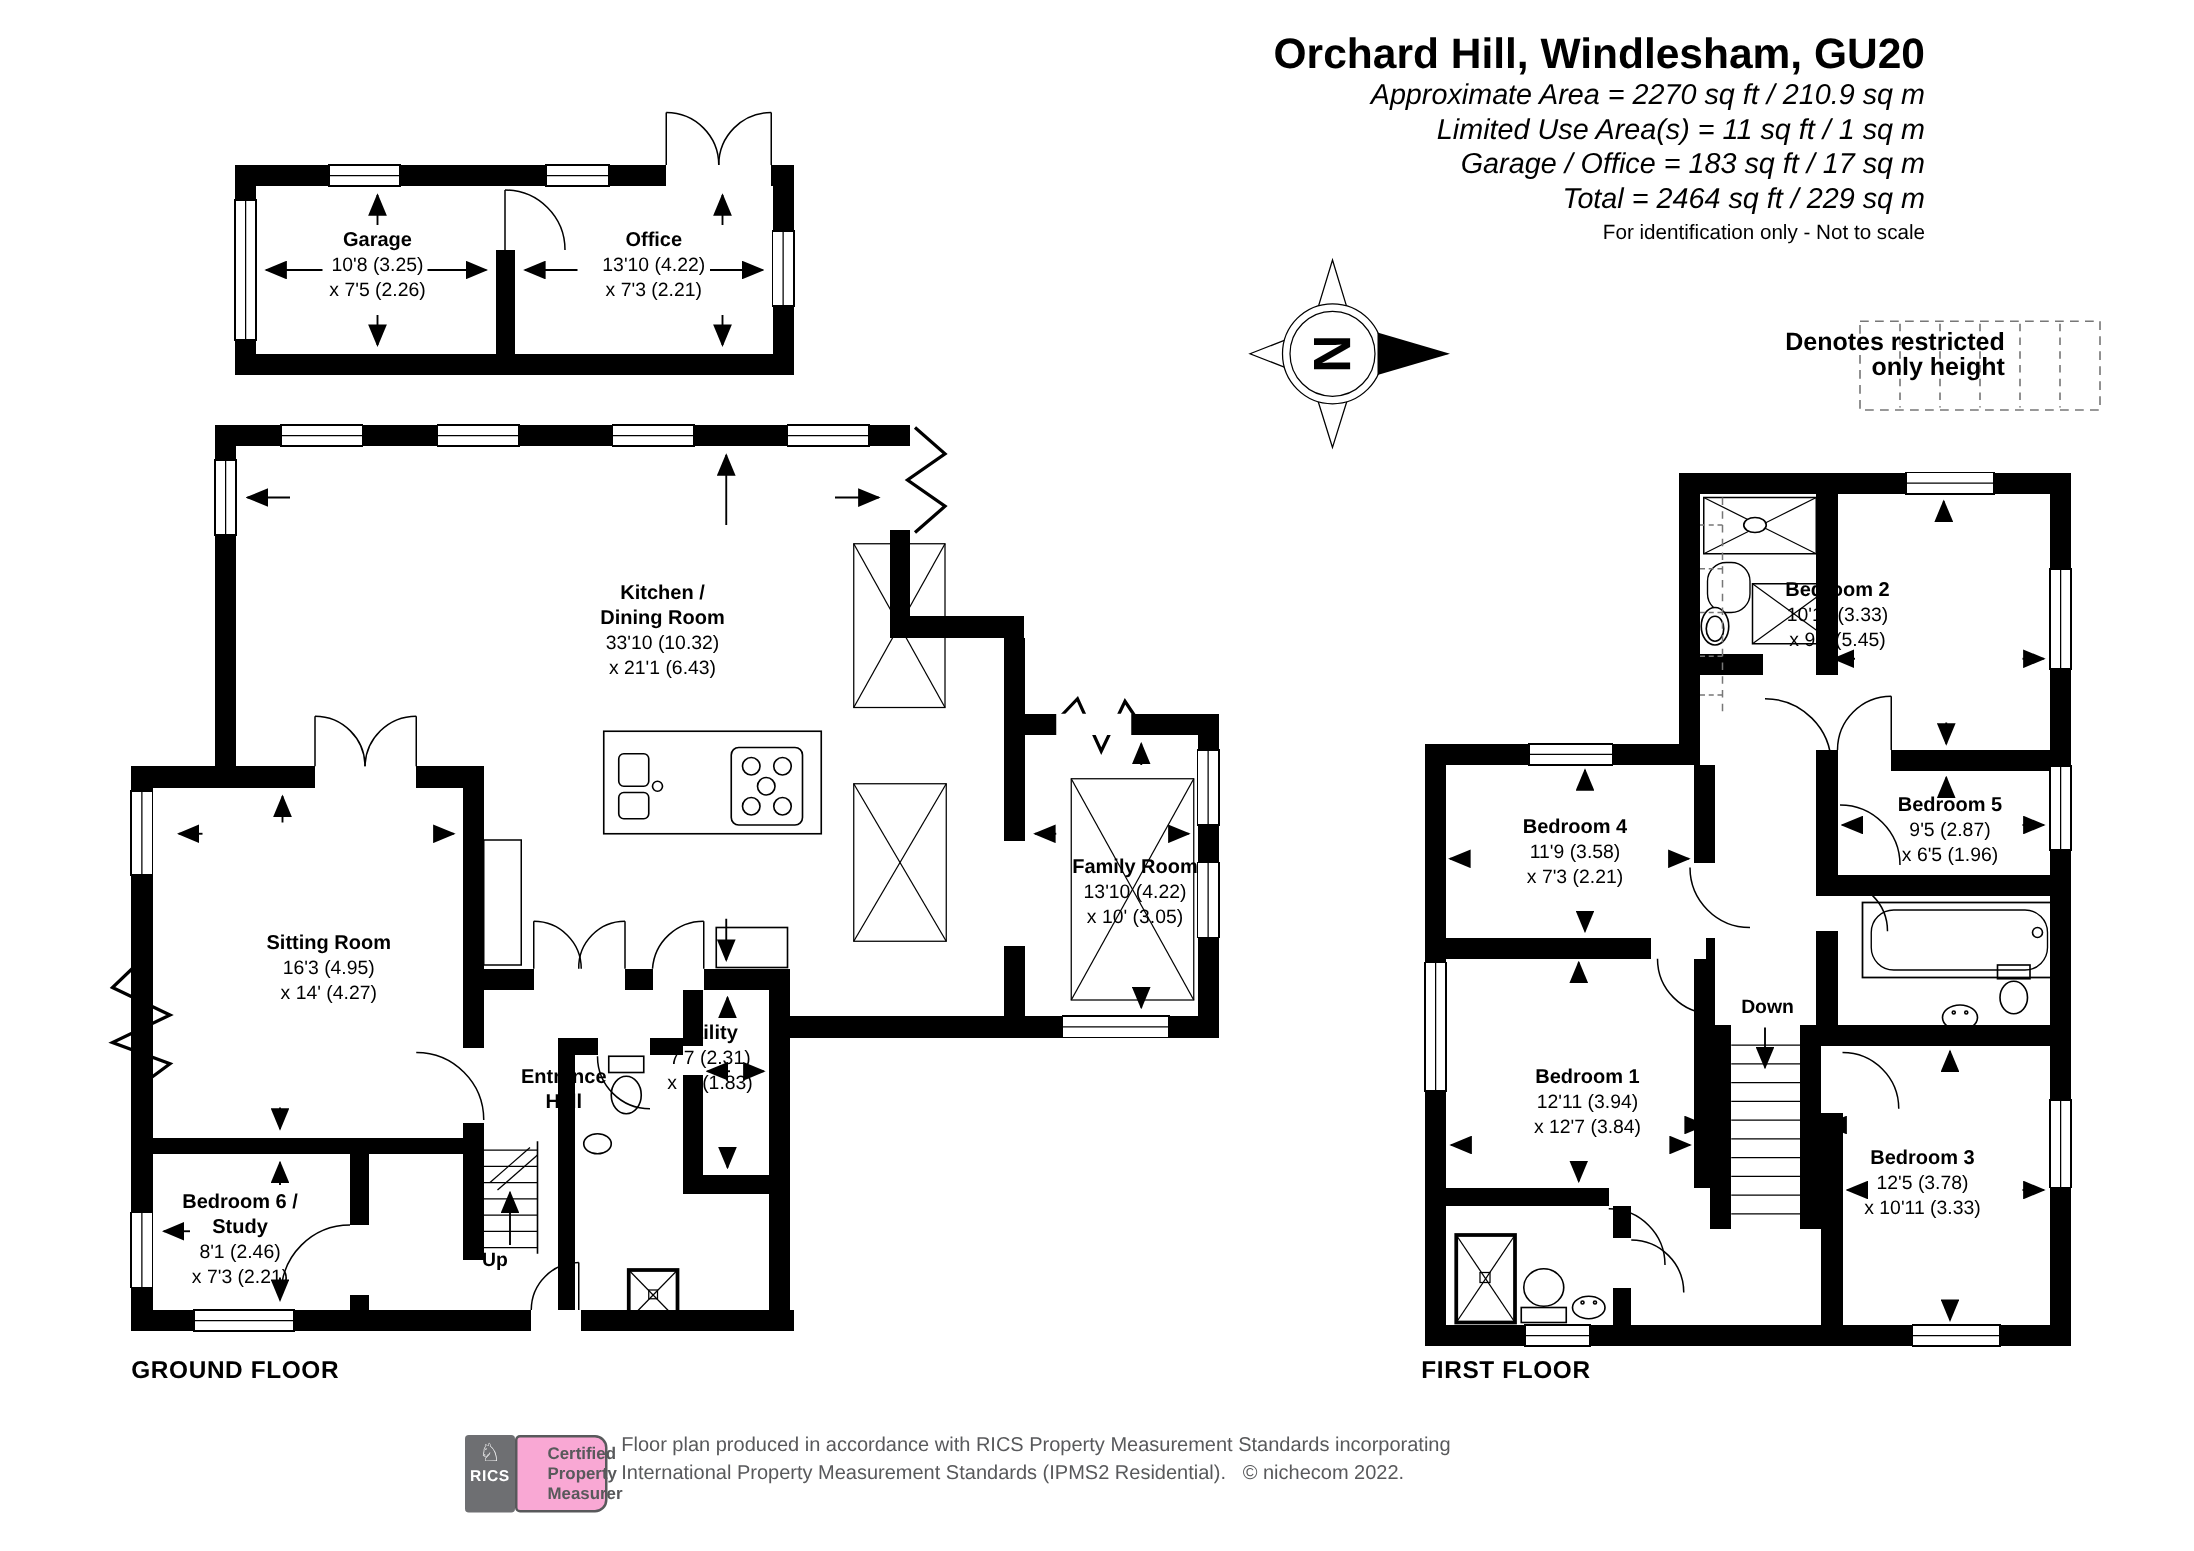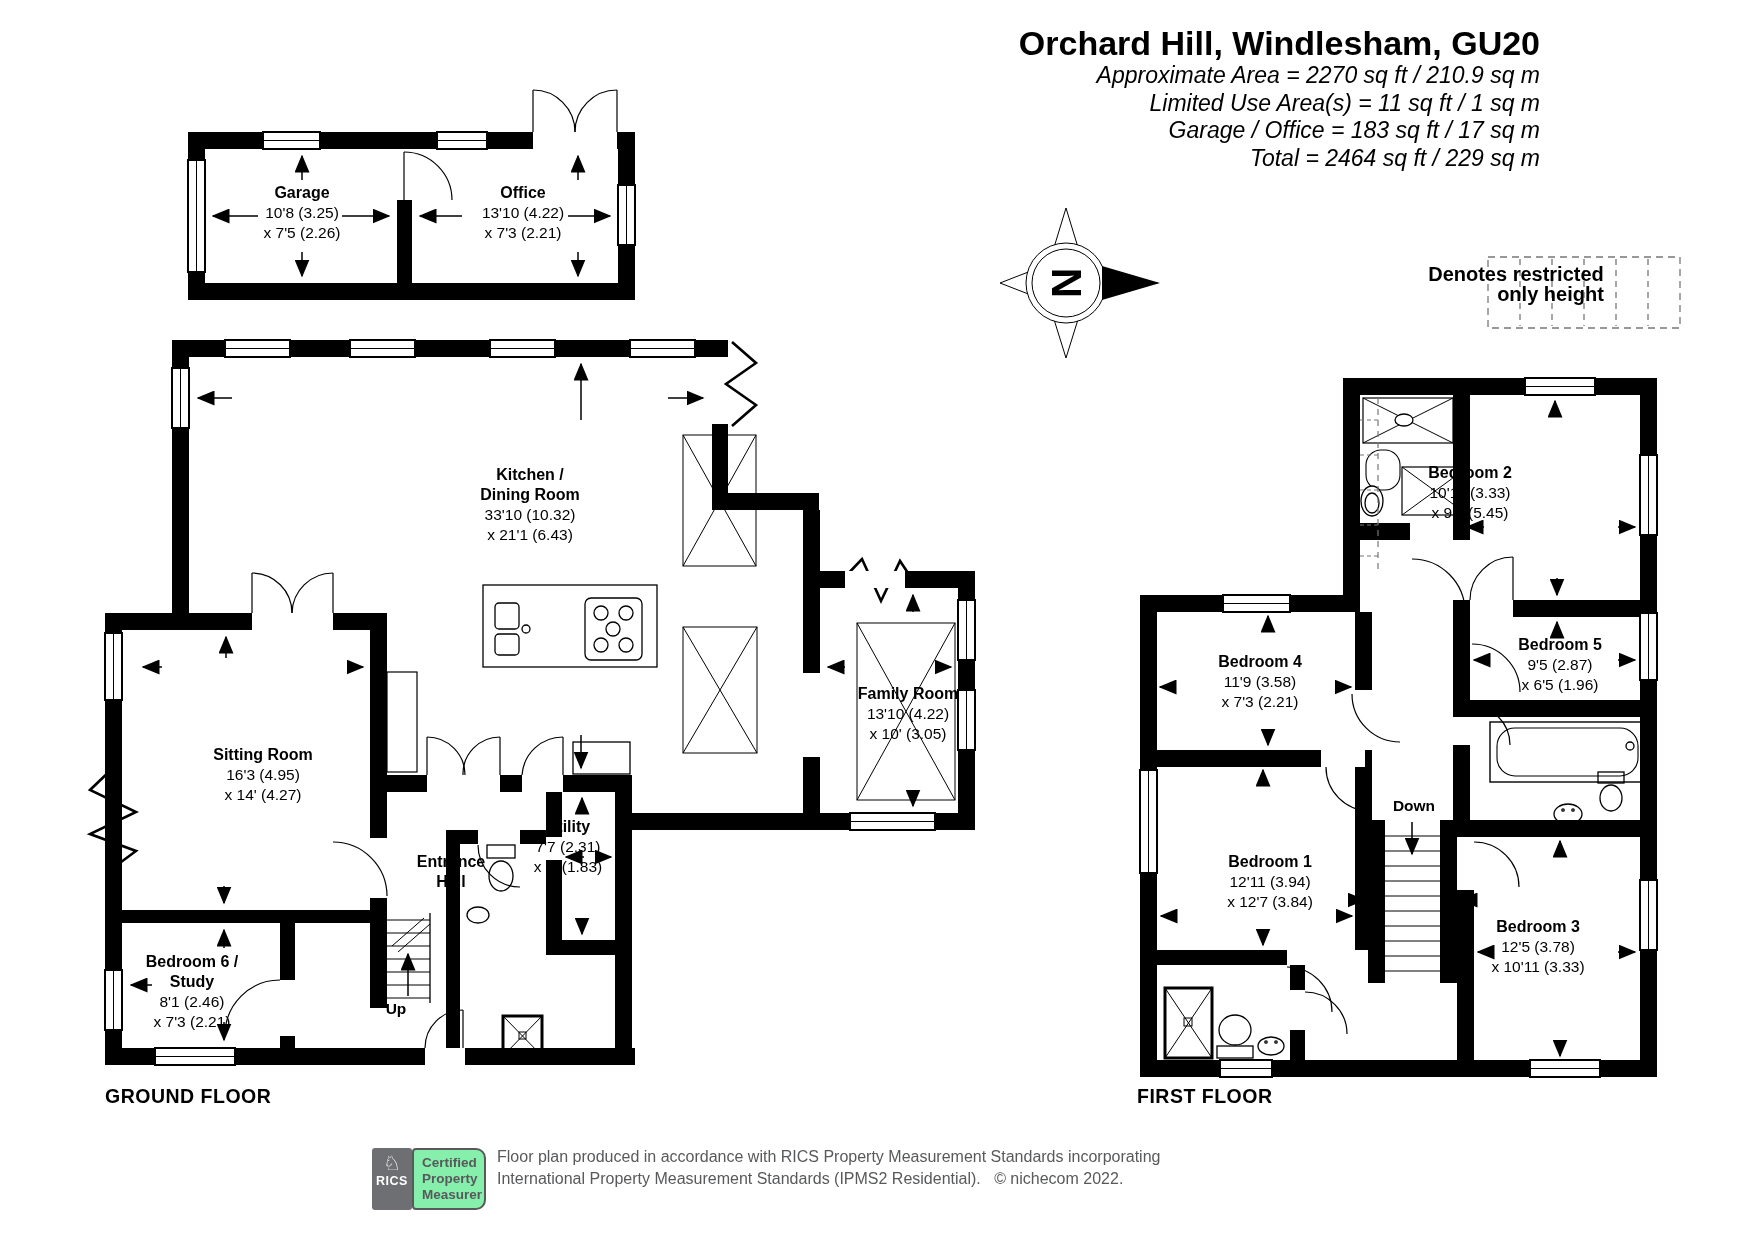--- a/index.html
+++ b/index.html
@@ -13,21 +13,21 @@
   .stair-label{position:absolute;transform:translateX(-50%);font-weight:bold;font-size:15.5px;}
   .floor-label{position:absolute;font-weight:bold;font-size:19.5px;letter-spacing:.5px;}
   #title-block{position:absolute;right:215px;top:24px;text-align:right;}
   #title-block .t{font-size:34px;font-weight:bold;line-height:38px;}
   #title-block .a{font-size:23px;line-height:27.5px;font-style:italic;}
   #title-block .d{font-size:16.5px;margin-top:5px;}
   #legend-text{position:absolute;left:1516px;top:264px;transform:translateX(-50%);
       text-align:right;font-weight:bold;font-size:20px;line-height:20px;white-space:nowrap;}
   #footer{position:absolute;left:372px;top:1144px;}
   .badge{position:absolute;left:40px;top:4px;width:74px;height:62px;border:2.5px solid #58595b;
-      border-radius:4px 10px 10px 4px;background:#86efac;padding:5px 0 0 8px;box-sizing:border-box;}
+      border-radius:4px 10px 10px 4px;background:#f9a8d4;padding:5px 0 0 24px;box-sizing:border-box;}
   .badge div{font-weight:bold;font-size:13.5px;line-height:16px;color:#58595b;}
   .ricsbox{position:absolute;left:0;top:4px;width:40px;height:62px;background:#6e6f72;border-radius:3px;}
   .ricsbox .lion{color:#fff;font-size:20px;text-align:center;margin-top:4px;line-height:22px;}
   .ricsbox .r{color:#fff;font-weight:bold;font-size:12.5px;text-align:center;letter-spacing:.5px;}
   .ftext{position:absolute;left:125px;top:2px;width:640px;}
   .ftext div{font-size:16px;line-height:22px;color:#58595b;white-space:pre;}
 </style>
 </head>
 <body>
 
@@ -391,20 +391,21 @@
     <line x1="1648" y1="259" x2="1648" y2="326" stroke-dasharray="6,5"></line>
   </g>
 </svg>
 
 <div id="title-block">
   <div class="t">Orchard Hill, Windlesham, GU20</div>
   <div class="a">Approximate Area = 2270 sq ft / 210.9 sq m</div>
   <div class="a">Limited Use Area(s) = 11 sq ft / 1 sq m</div>
   <div class="a">Garage / Office = 183 sq ft / 17 sq m</div>
   <div class="a">Total = 2464 sq ft / 229 sq m</div>
+  <div class="d">For identification only - Not to scale</div>
 </div>
 
 <div id="legend-text">
   <span>Denotes restricted</span><br>
   <span>only height</span>
 </div>
 
 <div class="room-label" style="left:302px;top:183px">
   <span class="nm">Garage</span>
   <span class="dm">10'8 (3.25)</span>

